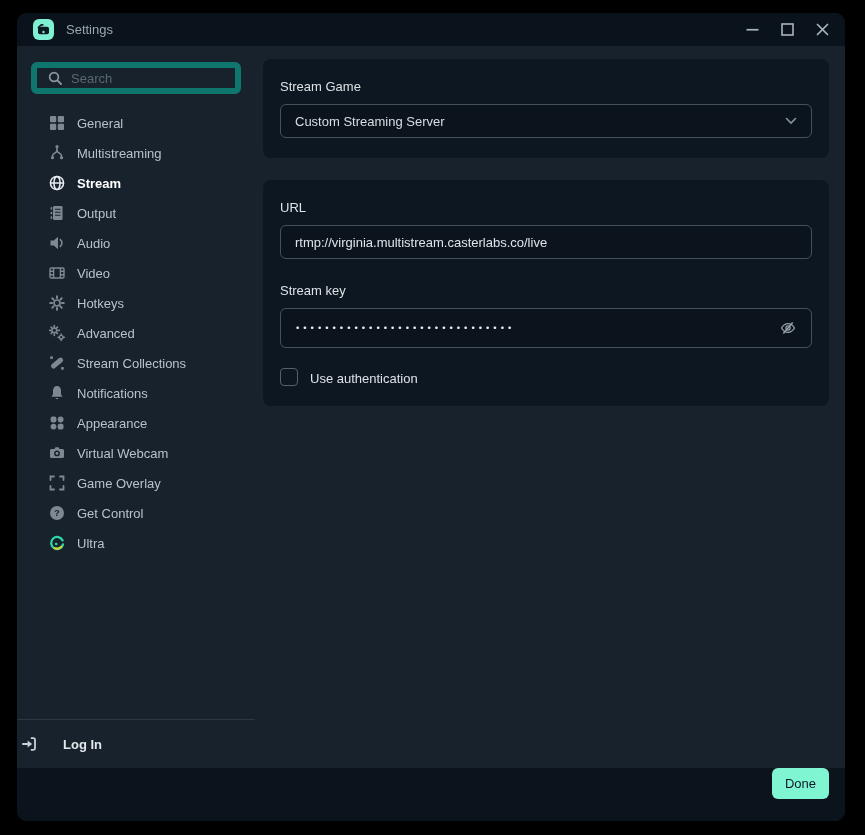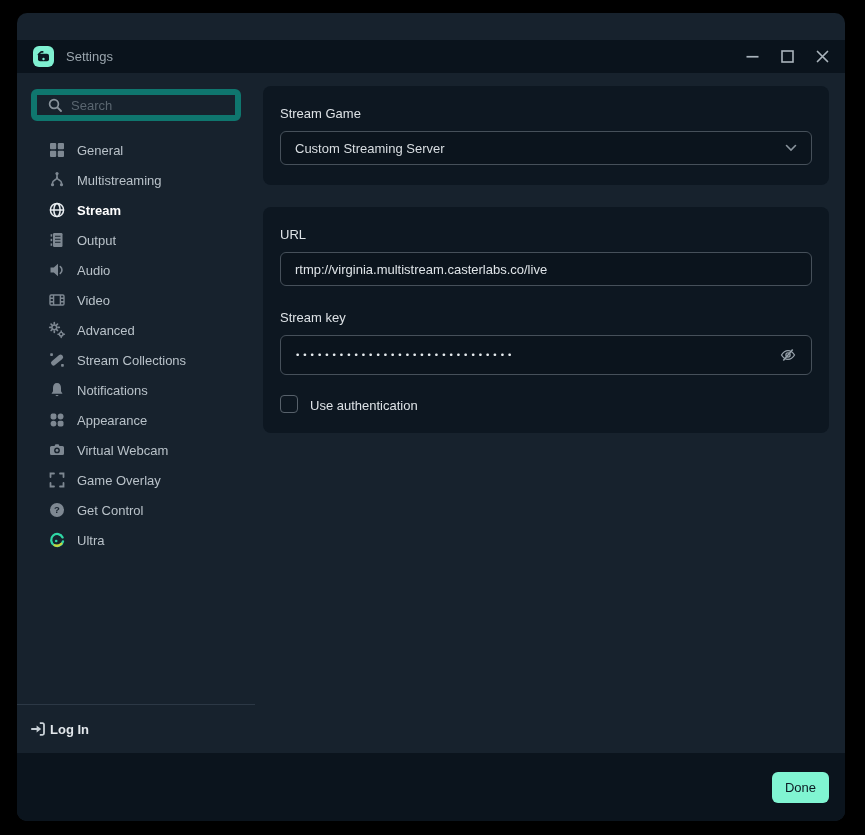--- a/index.html
+++ b/index.html
@@ -4,21 +4,21 @@
 <style>
   * { margin:0; padding:0; box-sizing:border-box; }
   html,body { width:865px; height:835px; background:#000; font-family:"Liberation Sans", sans-serif; }
   body { position:relative; overflow:hidden; }
 
   .window { position:absolute; left:17px; top:13px; width:828px; height:808px;
             background:#17222d; border-radius:10px; overflow:hidden;
             display:flex; flex-direction:column; }
 
   
-  .titlebar { height:33px; flex:none; background:#0a131c; display:flex; align-items:center; padding:0 16px;margin-top:27px; }
+  .titlebar { height:33px; flex:none; background:#0a131c; display:flex; align-items:center; padding:0 16px; }
   .logo { width:21px; height:21px; margin-right:12px; flex:none; display:flex; }
   .title { font-size:13px; color:#9aa5ad; }
   .win-controls { margin-left:auto; display:flex; align-items:center; gap:22px; }
   .win-btn { color:#aab4bc; display:flex; align-items:center; justify-content:center; cursor:pointer; }
 
   
   .bodyrow { flex:1; display:flex; min-height:0; }
 
   
   .sidebar { width:238px; flex:none; display:flex; flex-direction:column; padding-top:16px; }
@@ -28,21 +28,21 @@
                       font-family:"Liberation Sans", sans-serif; font-size:13px; color:#dfe4e8; min-width:0; }
   .search-box input::placeholder { color:#5a6670; }
   .nav { margin-top:14px;margin-left:16px; }
   .nav-item { height:30px; display:flex; align-items:center; gap:11px; padding:0 15px;
               font-size:13px; color:#b9c2c9; cursor:pointer; }
   .nav-item .icon { width:18px; height:18px; flex:none; display:flex; align-items:center; justify-content:center; color:#7e8892; }
   .nav-item.active { color:#ffffff; font-weight:bold; }
   .nav-item.active .icon { color:#e9eef1; }
   .sidebar-bottom { margin-top:auto; }
   .sidebar-divider { height:1px; background:#2c3845; }
-  .login-item { height:48px; display:flex; align-items:center; gap:3px; padding:0 12px;
+  .login-item { height:48px; display:flex; align-items:center; gap:25px; padding:0 3px;
                 font-size:13px; font-weight:bold; color:#e2e7eb; cursor:pointer; }
   .login-item .icon { width:18px; height:18px; color:#c9d1d7; display:flex; align-items:center; justify-content:center; }
 
   
   .main { flex:1; padding:13px 16px 0 8px; overflow:hidden; }
   .card { background:#0d1721; border-radius:8px; padding:20px 17px; }
   .card + .card { margin-top:22px; }
   .field-label { display:block; font-size:13px; color:#dde2e6; margin-bottom:10px; }
   .field { border:1px solid #46505a; border-radius:6px; background:rgba(0,0,0,0.10);
            display:flex; align-items:center; padding:0 14px; color:#d9dee2; font-size:13px; }
@@ -53,21 +53,21 @@
   .key-field { height:40px; gap:10px; }
   .key-field input { flex:1; background:transparent; border:none; outline:none; min-width:0;
                      color:#e6ebee; font-size:9px; letter-spacing:2px; font-family:"DejaVu Sans", sans-serif; }
   .eye-btn { color:#97a1aa; display:flex; cursor:pointer; }
   .checkbox-row { margin-top:20px; display:flex; align-items:flex-end; gap:12px; }
   .checkbox { width:18px; height:18px; flex:none; border:1.5px solid #57616b; border-radius:4px;
               background:transparent; cursor:pointer; }
   .checkbox-label { font-size:13px; color:#dde2e6; }
 
   
-  .footer { height:68px; flex:none; background:#0b141d; display:flex; align-items:center;
+  .footer { height:53px; flex:none; background:#0b141d; display:flex; align-items:flex-start;
             justify-content:flex-end; padding:0 16px; }
   .done-btn { height:31px; padding:0 13px; border:none; border-radius:6px; background:var(--accent,#80f5d2);
               color:#0b1922; font-family:"Liberation Sans", sans-serif; font-size:13px; font-weight:500; cursor:pointer; }
 </style>
 </head>
 <body>
 
 <div class="window">
 
   <div class="titlebar">
@@ -184,20 +184,31 @@
                   <rect x="2" y="4" width="14" height="10" rx="1.2"></rect>
                   <path d="M5.6 4v10M12.4 4v10M2 7.3h3.6M2 10.7h3.6M12.4 7.3H16M12.4 10.7H16"></path>
                 </g>
               </svg>
             </span>
     <span class="label">Video</span>
   </div>
           <div class="nav-item">
     <span class="icon">
               <svg width="18" height="18" viewBox="0 0 18 18">
+                <circle cx="9" cy="9" r="3" fill="none" stroke="currentColor" stroke-width="1.7"></circle>
+                <g stroke="currentColor" stroke-width="2" stroke-linecap="round">
+                  <path d="M9 2.2v1.9M9 13.9v1.9M2.2 9h1.9M13.9 9h1.9M4.3 4.3l1.3 1.3M12.4 12.4l1.3 1.3M13.7 4.3l-1.3 1.3M5.6 12.4l-1.3 1.3"></path>
+                </g>
+              </svg>
+            </span>
+    <span class="label">Hotkeys</span>
+  </div>
+          <div class="nav-item">
+    <span class="icon">
+              <svg width="18" height="18" viewBox="0 0 18 18">
                 <circle cx="6.3" cy="6.3" r="2.4" fill="none" stroke="currentColor" stroke-width="1.5"></circle>
                 <g stroke="currentColor" stroke-width="1.7" stroke-linecap="round">
                   <path d="M6.3 1.7v1.3M6.3 10v1.3M1.7 6.3h1.3M10 6.3h1.3M3.1 3.1l.9.9M8.6 8.6l.9.9M9.5 3.1l-.9.9M4 8.6l-.9.9"></path>
                 </g>
                 <circle cx="13.2" cy="13.2" r="1.8" fill="none" stroke="currentColor" stroke-width="1.4"></circle>
                 <g stroke="currentColor" stroke-width="1.5" stroke-linecap="round">
                   <path d="M13.2 10v1M13.2 15.4v1M10 13.2h1M15.4 13.2h1"></path>
                 </g>
               </svg>
             </span>

